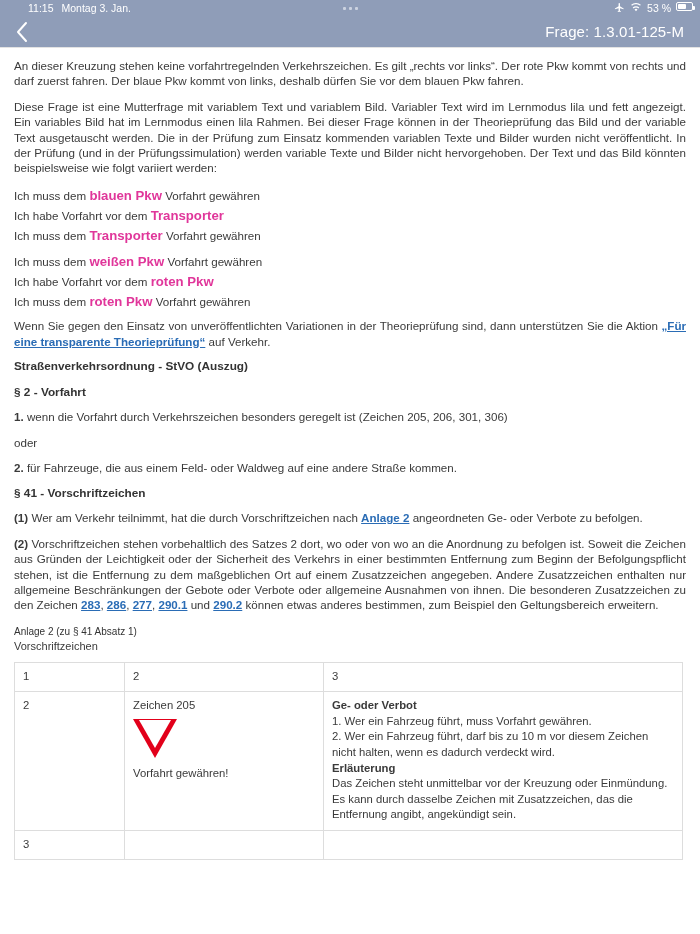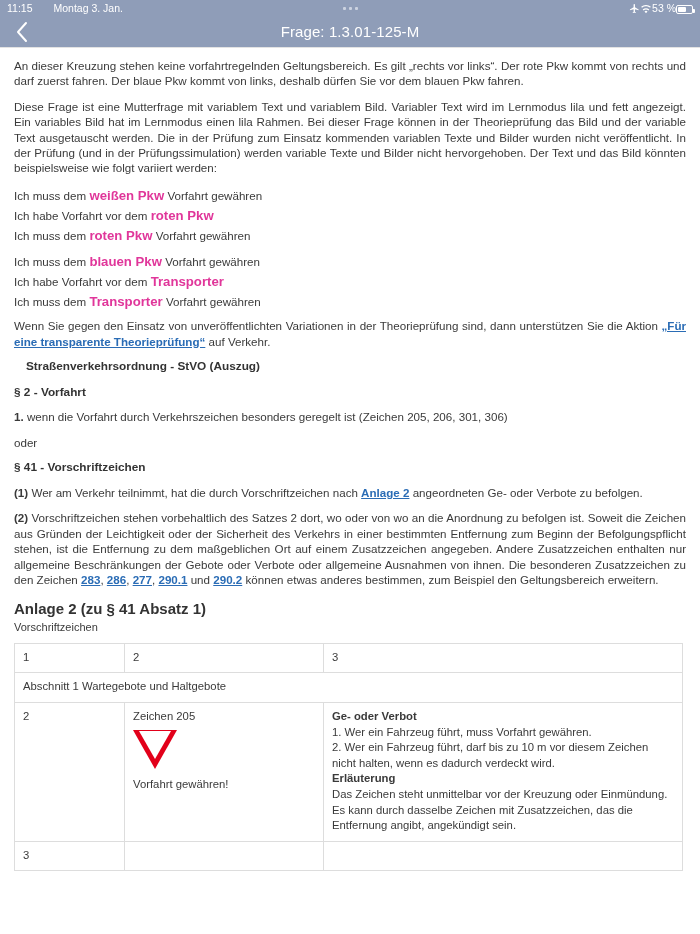--- a/index.html
+++ b/index.html
@@ -15,32 +15,32 @@
   #status-bar {
     height: 16px;
     background: #8f9db8;
     color: #ffffff;
     display: flex;
     align-items: center;
     font-size: 10.5px;
     padding: 0 7px;
     position: relative;
   }
-  #status-left { display: flex; align-items: center; gap: 21px; white-space: nowrap; }
+  #status-left { display: flex; align-items: center; gap: 8px; white-space: nowrap; margin-left: 21px; }
   #status-center {
     position: absolute; left: 0; right: 0; top: 0; bottom: 0;
     display: flex; align-items: center; justify-content: center;
     pointer-events: none;
   }
   .dots { display: flex; gap: 3px; }
   .dots span {
     width: 3px; height: 3px; background: #ccd3e0; border-radius: 1px; display: block;
   }
   #status-right {
-    margin-left: auto; display: flex; align-items: flex-end; white-space: nowrap;
+    margin-left: auto; display: flex; align-items: flex-start; gap: 5px; white-space: nowrap;
   }
   .sb-icon { display: inline-flex; align-items: center; }
   .battery {
     width: 17px; height: 9px;
     border: 1px solid #ffffff; border-radius: 2px;
     position: relative; display: inline-block;
   }
   .battery::after {
     content: ""; position: absolute; right: -3px; top: 2.5px;
     width: 2px; height: 4px; background: #ffffff; border-radius: 0 1px 1px 0;
@@ -60,22 +60,22 @@
     position: relative;
     border-bottom: 1px solid #e3e3e3;
   }
   #back-button {
     width: 44px; height: 32px;
     display: flex; align-items: center; justify-content: center;
     cursor: pointer;
   }
   #back-button svg { display: block; }
   #title-text {
-    position: absolute; left: 0; right: 0;
-    text-align: center;
+    position: absolute; left: 0; right: 16px;
+    text-align: right;
     font-size: 15px;
     font-weight: 400;
     letter-spacing: .1px;
     pointer-events: none;
   }
 
   
   #content {
     padding: 10px 14px 0 14px;
     color: #3a3a3a;
@@ -94,31 +94,31 @@
     font-weight: bold;
     font-size: 13.2px;
   }
   .lnk { color: #2a6cb5; font-weight: bold; }
   .lnk-num { color: #2a6cb5; font-weight: bold; }
 
   .variant-block { margin: 0 0 6px 0; }
   .variant-line { margin: 0; line-height: 1.52; white-space: nowrap; }
 
   h3.section-head {
-    margin: 10px 0 10px 12px;
+    margin: 10px 0 10px 0;
     font-size: 11.8px;
     font-weight: bold;
     color: #333;
   }
   h3.tight { margin: 10px 0 9px 0; }
 
   .anlage-head {
     margin: 12px 0 0 0;
-    font-size: 15px;
-    font-weight: bold;
+    font-size: 10px;
+    font-weight: normal;
     color: #333;
   }
   .anlage-sub {
     margin: 1px 0 8px 0;
     font-size: 11px;
   }
 
   
   table.stvo {
     width: 668px;
@@ -196,66 +196,64 @@
       <svg width="13" height="22" viewBox="0 0 13 22" fill="none" stroke="#ffffff" stroke-width="2" stroke-linecap="round" stroke-linejoin="round">
           <polyline points="10,2 2,11 10,20"></polyline>
         </svg>
     </span>
   </div>
   <div id="title-text">Frage: 1.3.01-125-M</div>
 </div>
 
 <div id="content">
 
-  <p class="para">An dieser Kreuzung stehen keine vorfahrtregelnden Geltungsbereich. Es gilt „rechts vor links“. Der rote Pkw kommt von rechts und darf zuerst fahren. Der blaue Pkw kommt von links, deshalb dürfen Sie vor dem blauen Pkw fahren.</p>
+  <p class="para">An dieser Kreuzung stehen keine vorfahrtregelnden Verkehrszeichen. Es gilt „rechts vor links“. Der rote Pkw kommt von rechts und darf zuerst fahren. Der blaue Pkw kommt von links, deshalb dürfen Sie vor dem blauen Pkw fahren.</p>
 
   <p class="para">Diese Frage ist eine Mutterfrage mit variablem Text und variablem Bild. Variabler Text wird im Lernmodus lila und fett angezeigt. Ein variables Bild hat im Lernmodus einen lila Rahmen. Bei dieser Frage können in der Theorieprüfung das Bild und der variable Text ausgetauscht werden. Die in der Prüfung zum Einsatz kommenden variablen Texte und Bilder wurden nicht veröffentlicht. In der Prüfung (und in der Prüfungssimulation) werden variable Texte und Bilder nicht hervorgehoben. Der Text und das Bild könnten beispielsweise wie folgt variiert werden:</p>
+
+  <div class="variant-block">
+    <p class="variant-line"><span>Ich muss dem </span><span class="var">blauen Pkw</span><span> Vorfahrt gewähren</span></p>
+    <p class="variant-line"><span>Ich habe Vorfahrt vor dem </span><span class="var">Transporter</span><span></span></p>
+    <p class="variant-line"><span>Ich muss dem </span><span class="var">Transporter</span><span> Vorfahrt gewähren</span></p>
+  </div>
 
   <div class="variant-block">
     <p class="variant-line"><span>Ich muss dem </span><span class="var">weißen Pkw</span><span> Vorfahrt gewähren</span></p>
     <p class="variant-line"><span>Ich habe Vorfahrt vor dem </span><span class="var">roten Pkw</span><span></span></p>
     <p class="variant-line"><span>Ich muss dem </span><span class="var">roten Pkw</span><span> Vorfahrt gewähren</span></p>
   </div>
 
-  <div class="variant-block">
-    <p class="variant-line"><span>Ich muss dem </span><span class="var">blauen Pkw</span><span> Vorfahrt gewähren</span></p>
-    <p class="variant-line"><span>Ich habe Vorfahrt vor dem </span><span class="var">Transporter</span><span></span></p>
-    <p class="variant-line"><span>Ich muss dem </span><span class="var">Transporter</span><span> Vorfahrt gewähren</span></p>
-  </div>
-
   <p class="para"><span>Wenn Sie gegen den Einsatz von unveröffentlichten Variationen in der Theorieprüfung sind, dann unterstützen Sie die Aktion </span><a class="lnk" href="#">„Für eine transparente Theorieprüfung“</a><span> auf Verkehr.</span></p>
 
   <h3 class="section-head">Straßenverkehrsordnung - StVO (Auszug)</h3>
 
   <h3 class="section-head tight">§ 2 - Vorfahrt</h3>
 
 
   <p class="para"><b>1.</b><span> wenn die Vorfahrt durch Verkehrszeichen besonders geregelt ist (Zeichen 205, 206, 301, 306)</span></p>
 
   <p class="para">oder</p>
 
+  <p class="para"><b>2.</b><span> für Fahrzeuge, die aus einem Feld- oder Waldweg auf eine andere Straße kommen.</span></p>
 
   <h3 class="section-head tight">§ 41 - Vorschriftzeichen</h3>
 
   <p class="para"><b>(1)</b><span> Wer am Verkehr teilnimmt, hat die durch Vorschriftzeichen nach </span><a class="lnk" href="#">Anlage 2</a><span> angeordneten Ge- oder Verbote zu befolgen.</span></p>
 
   <p class="para"><b>(2)</b><span> Vorschriftzeichen stehen vorbehaltlich des Satzes 2 dort, wo oder von wo an die Anordnung zu befolgen ist. Soweit die Zeichen aus Gründen der Leichtigkeit oder der Sicherheit des Verkehrs in einer bestimmten Entfernung zum Beginn der Befolgungspflicht stehen, ist die Entfernung zu dem maßgeblichen Ort auf einem Zusatzzeichen angegeben. Andere Zusatzzeichen enthalten nur allgemeine Beschränkungen der Gebote oder Verbote oder allgemeine Ausnahmen von ihnen. Die besonderen Zusatzzeichen zu den Zeichen </span><a class="lnk-num" href="#">283</a><span>, </span><a class="lnk-num" href="#">286</a><span>, </span><a class="lnk-num" href="#">277</a><span>, </span><a class="lnk-num" href="#">290.1</a><span> und </span><a class="lnk-num" href="#">290.2</a><span> können etwas anderes bestimmen, zum Beispiel den Geltungsbereich erweitern.</span></p>
 
   <div class="anlage-head">Anlage 2 (zu § 41 Absatz 1)</div>
   <div class="anlage-sub">Vorschriftzeichen</div>
 
   <table class="stvo">
     <tbody>
       <tr>
         <td class="col1">1</td>
         <td class="col2">2</td>
         <td class="col3">3</td>
-      </tr>
-      <tr>
-        <td colspan="3">Abschnitt 1 Wartegebote und Haltgebote</td>
       </tr>
 
       <tr>
         <td class="col1">2</td>
         <td class="col2">
           <div>Zeichen 205</div>
           <div class="sign-wrap">
             <div class="yield-sign"></div>
           </div>
           <div>Vorfahrt gewähren!</div>

